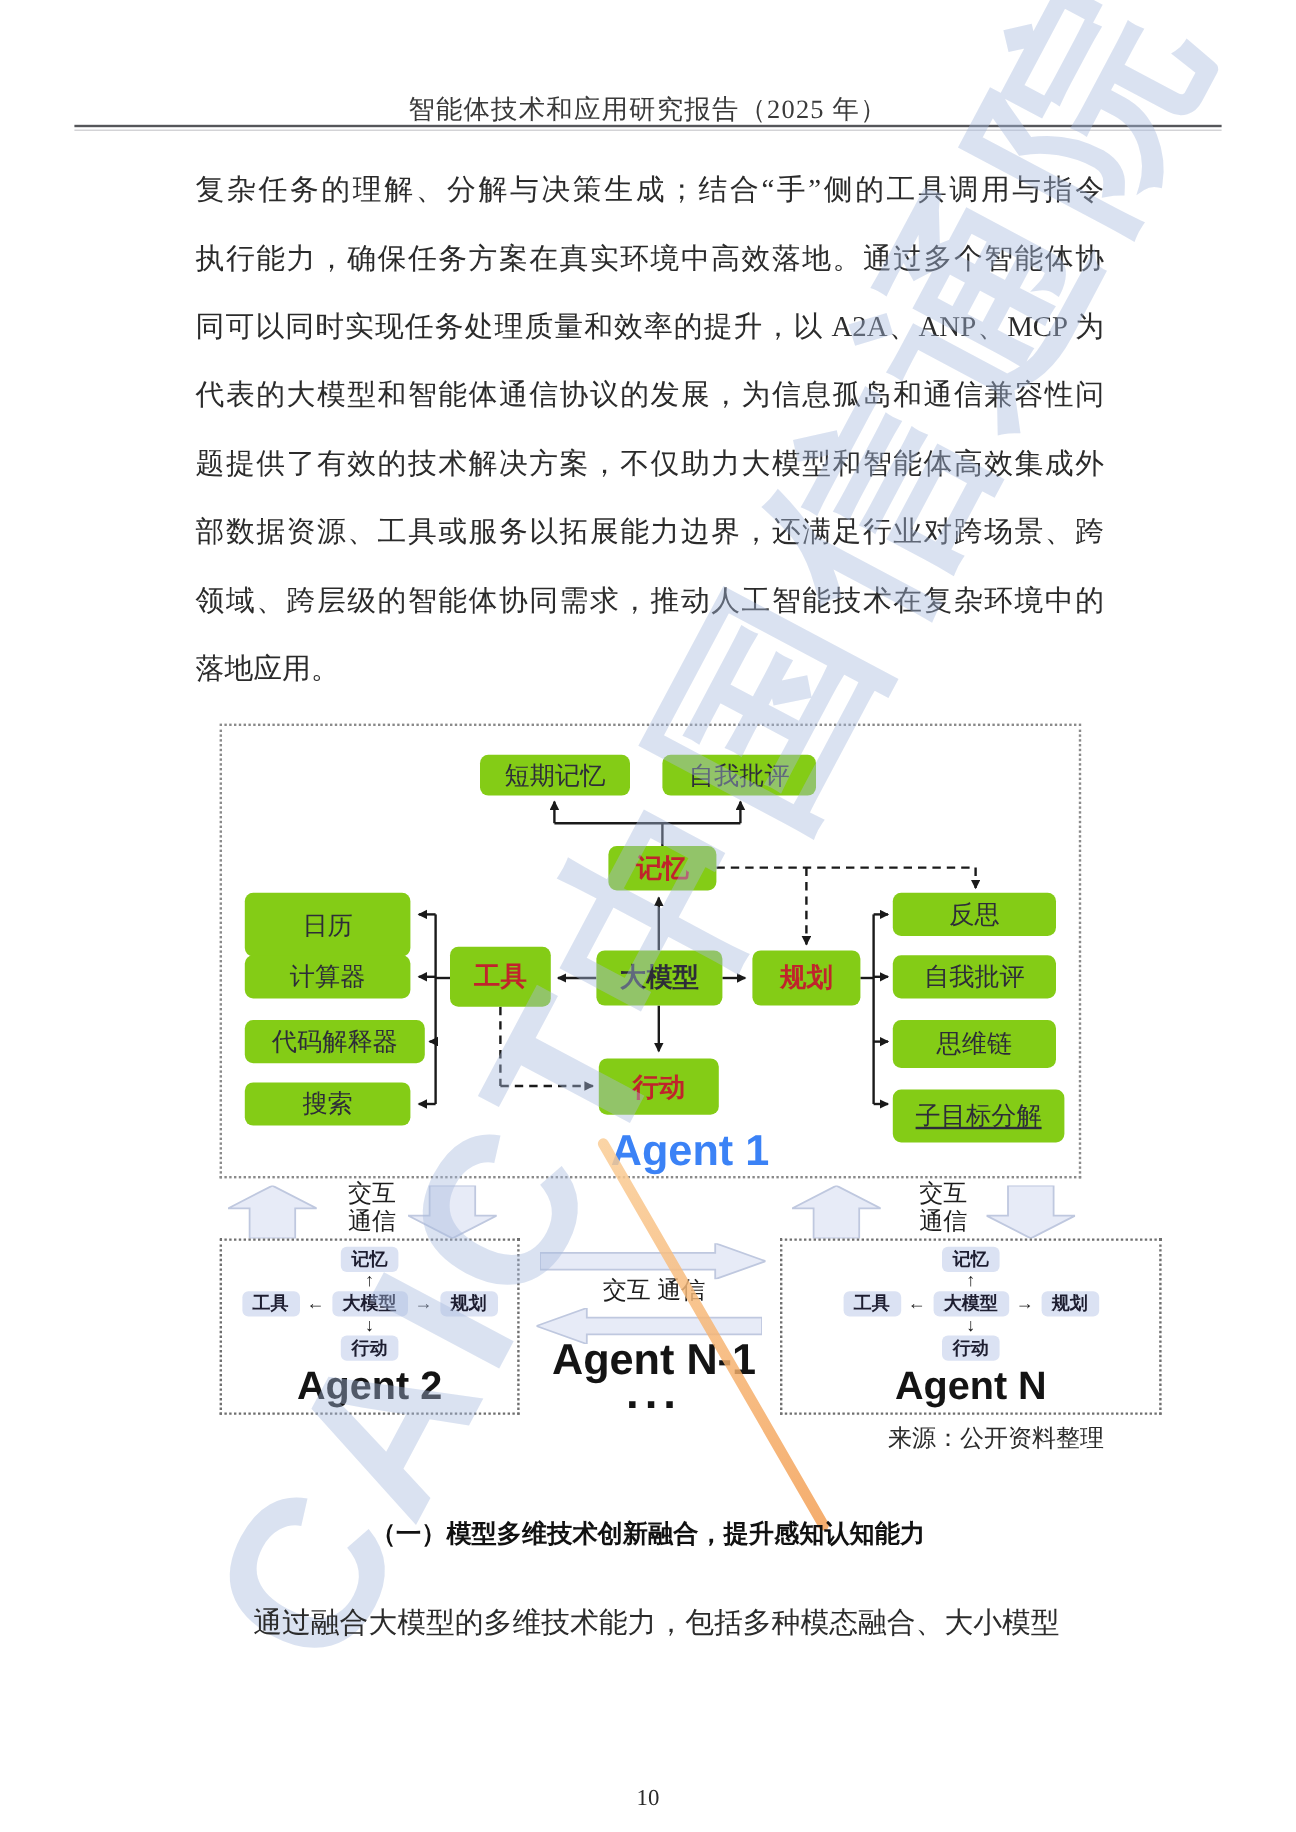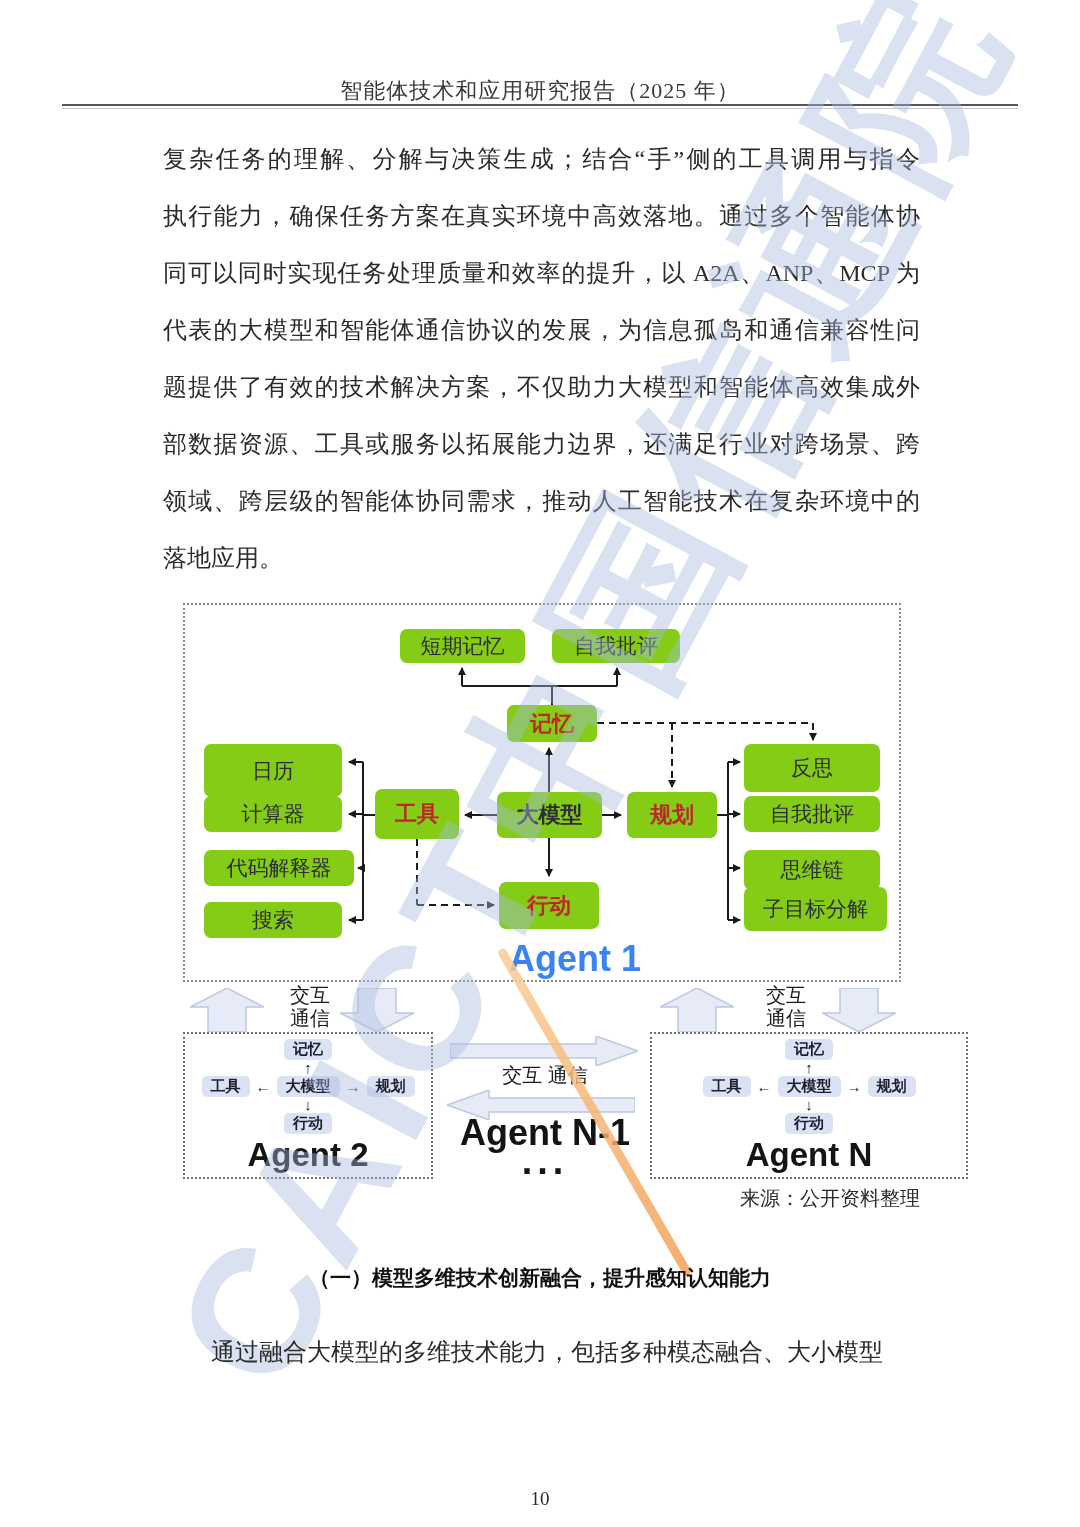--- a/index.html
+++ b/index.html
@@ -136,24 +136,24 @@
     <div class="fbox core red" style="left:190px;top:184px;width:84px;height:50px;">工具</div>
     <div class="fbox core" style="left:312px;top:187px;width:105px;height:46px;">大模型</div>
     <div class="fbox core red" style="left:442px;top:187px;width:90px;height:46px;">规划</div>
     <div class="fbox core red" style="left:314px;top:277px;width:100px;height:47px;">行动</div>
 
     <div class="fbox" style="left:19px;top:139px;width:138px;height:53px;">日历</div>
     <div class="fbox" style="left:19px;top:191px;width:138px;height:36px;">计算器</div>
     <div class="fbox" style="left:19px;top:245px;width:150px;height:36px;">代码解释器</div>
     <div class="fbox" style="left:19px;top:297px;width:138px;height:36px;">搜索</div>
 
-    <div class="fbox" style="left:559px;top:139px;width:136px;height:48px;text-align:center;">反思</div>
+    <div class="fbox" style="left:559px;top:139px;width:136px;height:36px;text-align:center;">反思</div>
     <div class="fbox" style="left:559px;top:191px;width:136px;height:36px;">自我批评</div>
     <div class="fbox" style="left:559px;top:245px;width:136px;height:40px;">思维链</div>
-    <div class="fbox" style="left:559px;top:282px;width:143px;height:44px;">子目标分解</div>
+    <div class="fbox" style="left:559px;top:303px;width:143px;height:44px;text-decoration:underline;">子目标分解</div>
 
     <div class="agent1-label">Agent 1</div>
   </div>
 
   <svg class="blockarrow" style="left:190px;top:988px;" width="74" height="44" viewBox="0 0 74 44">
     <polygon points="37,0 74,19 56,19 56,44 18,44 18,19 0,19" fill="#e7ebf7" stroke="#bfc8df" stroke-width="1.5"></polygon>
   </svg>
   <div class="vcomm" style="left:272px;top:984px;">
     <div>交互</div>
     <div>通信</div>

